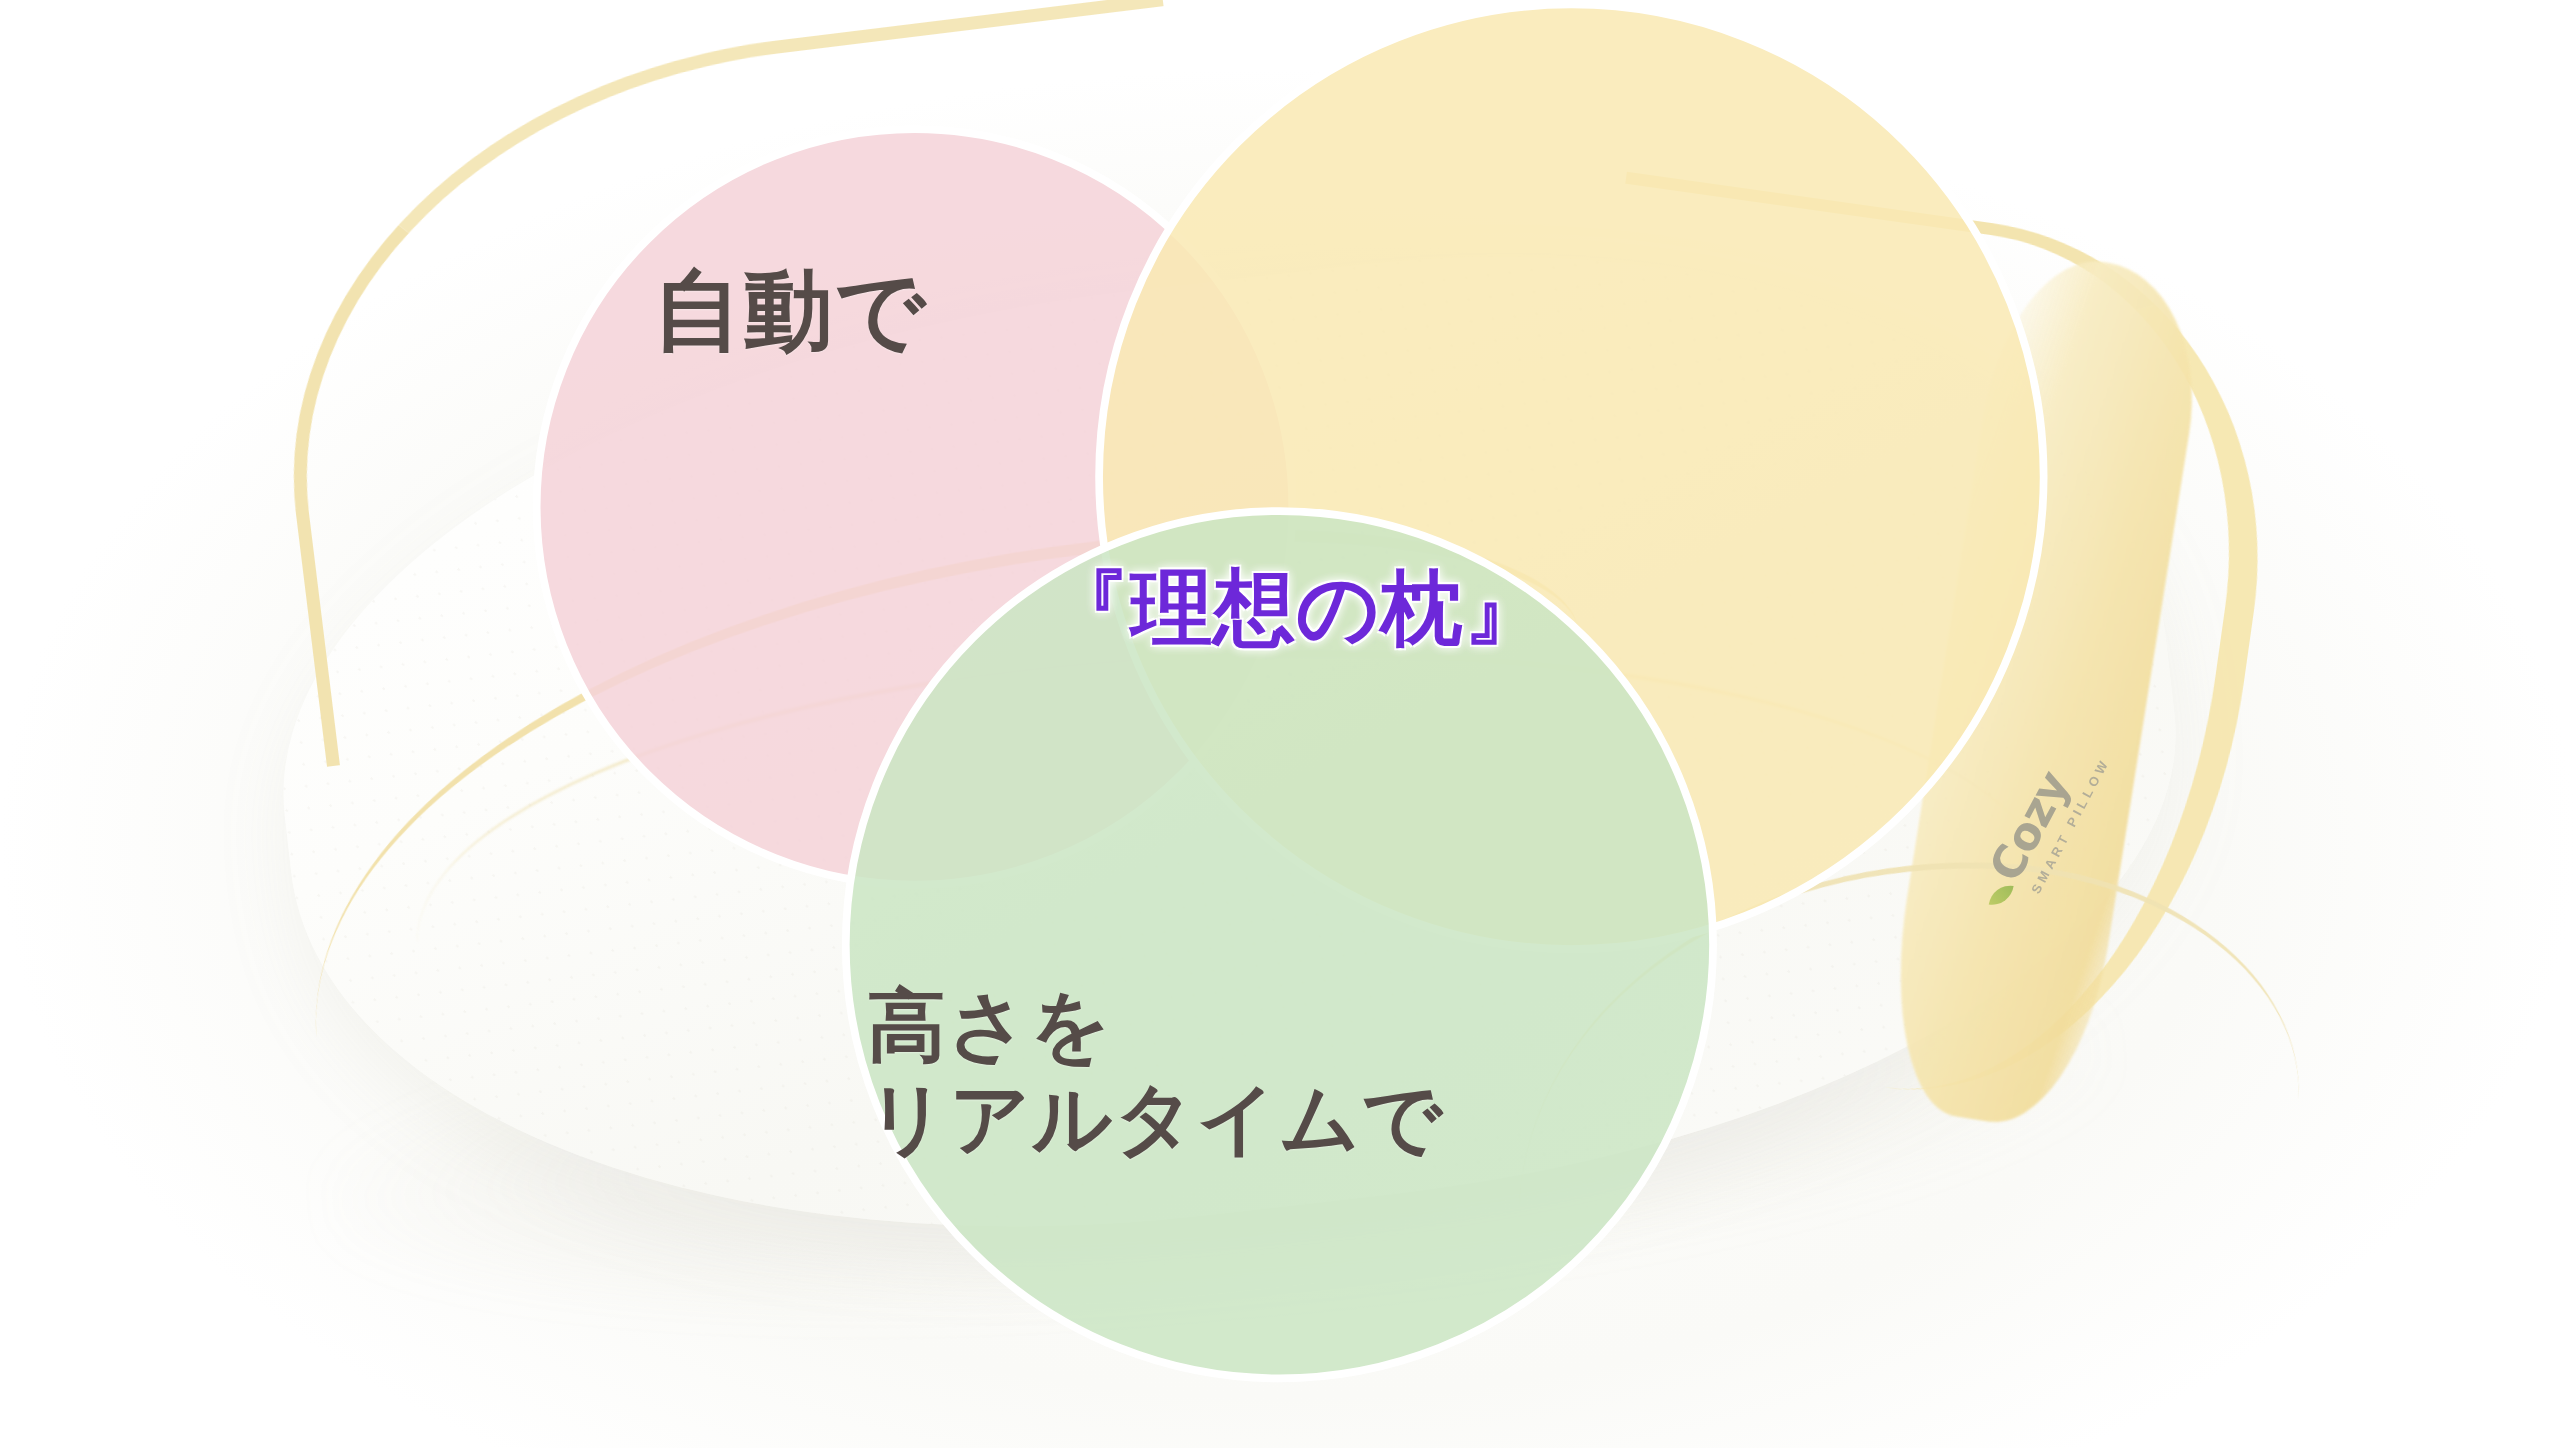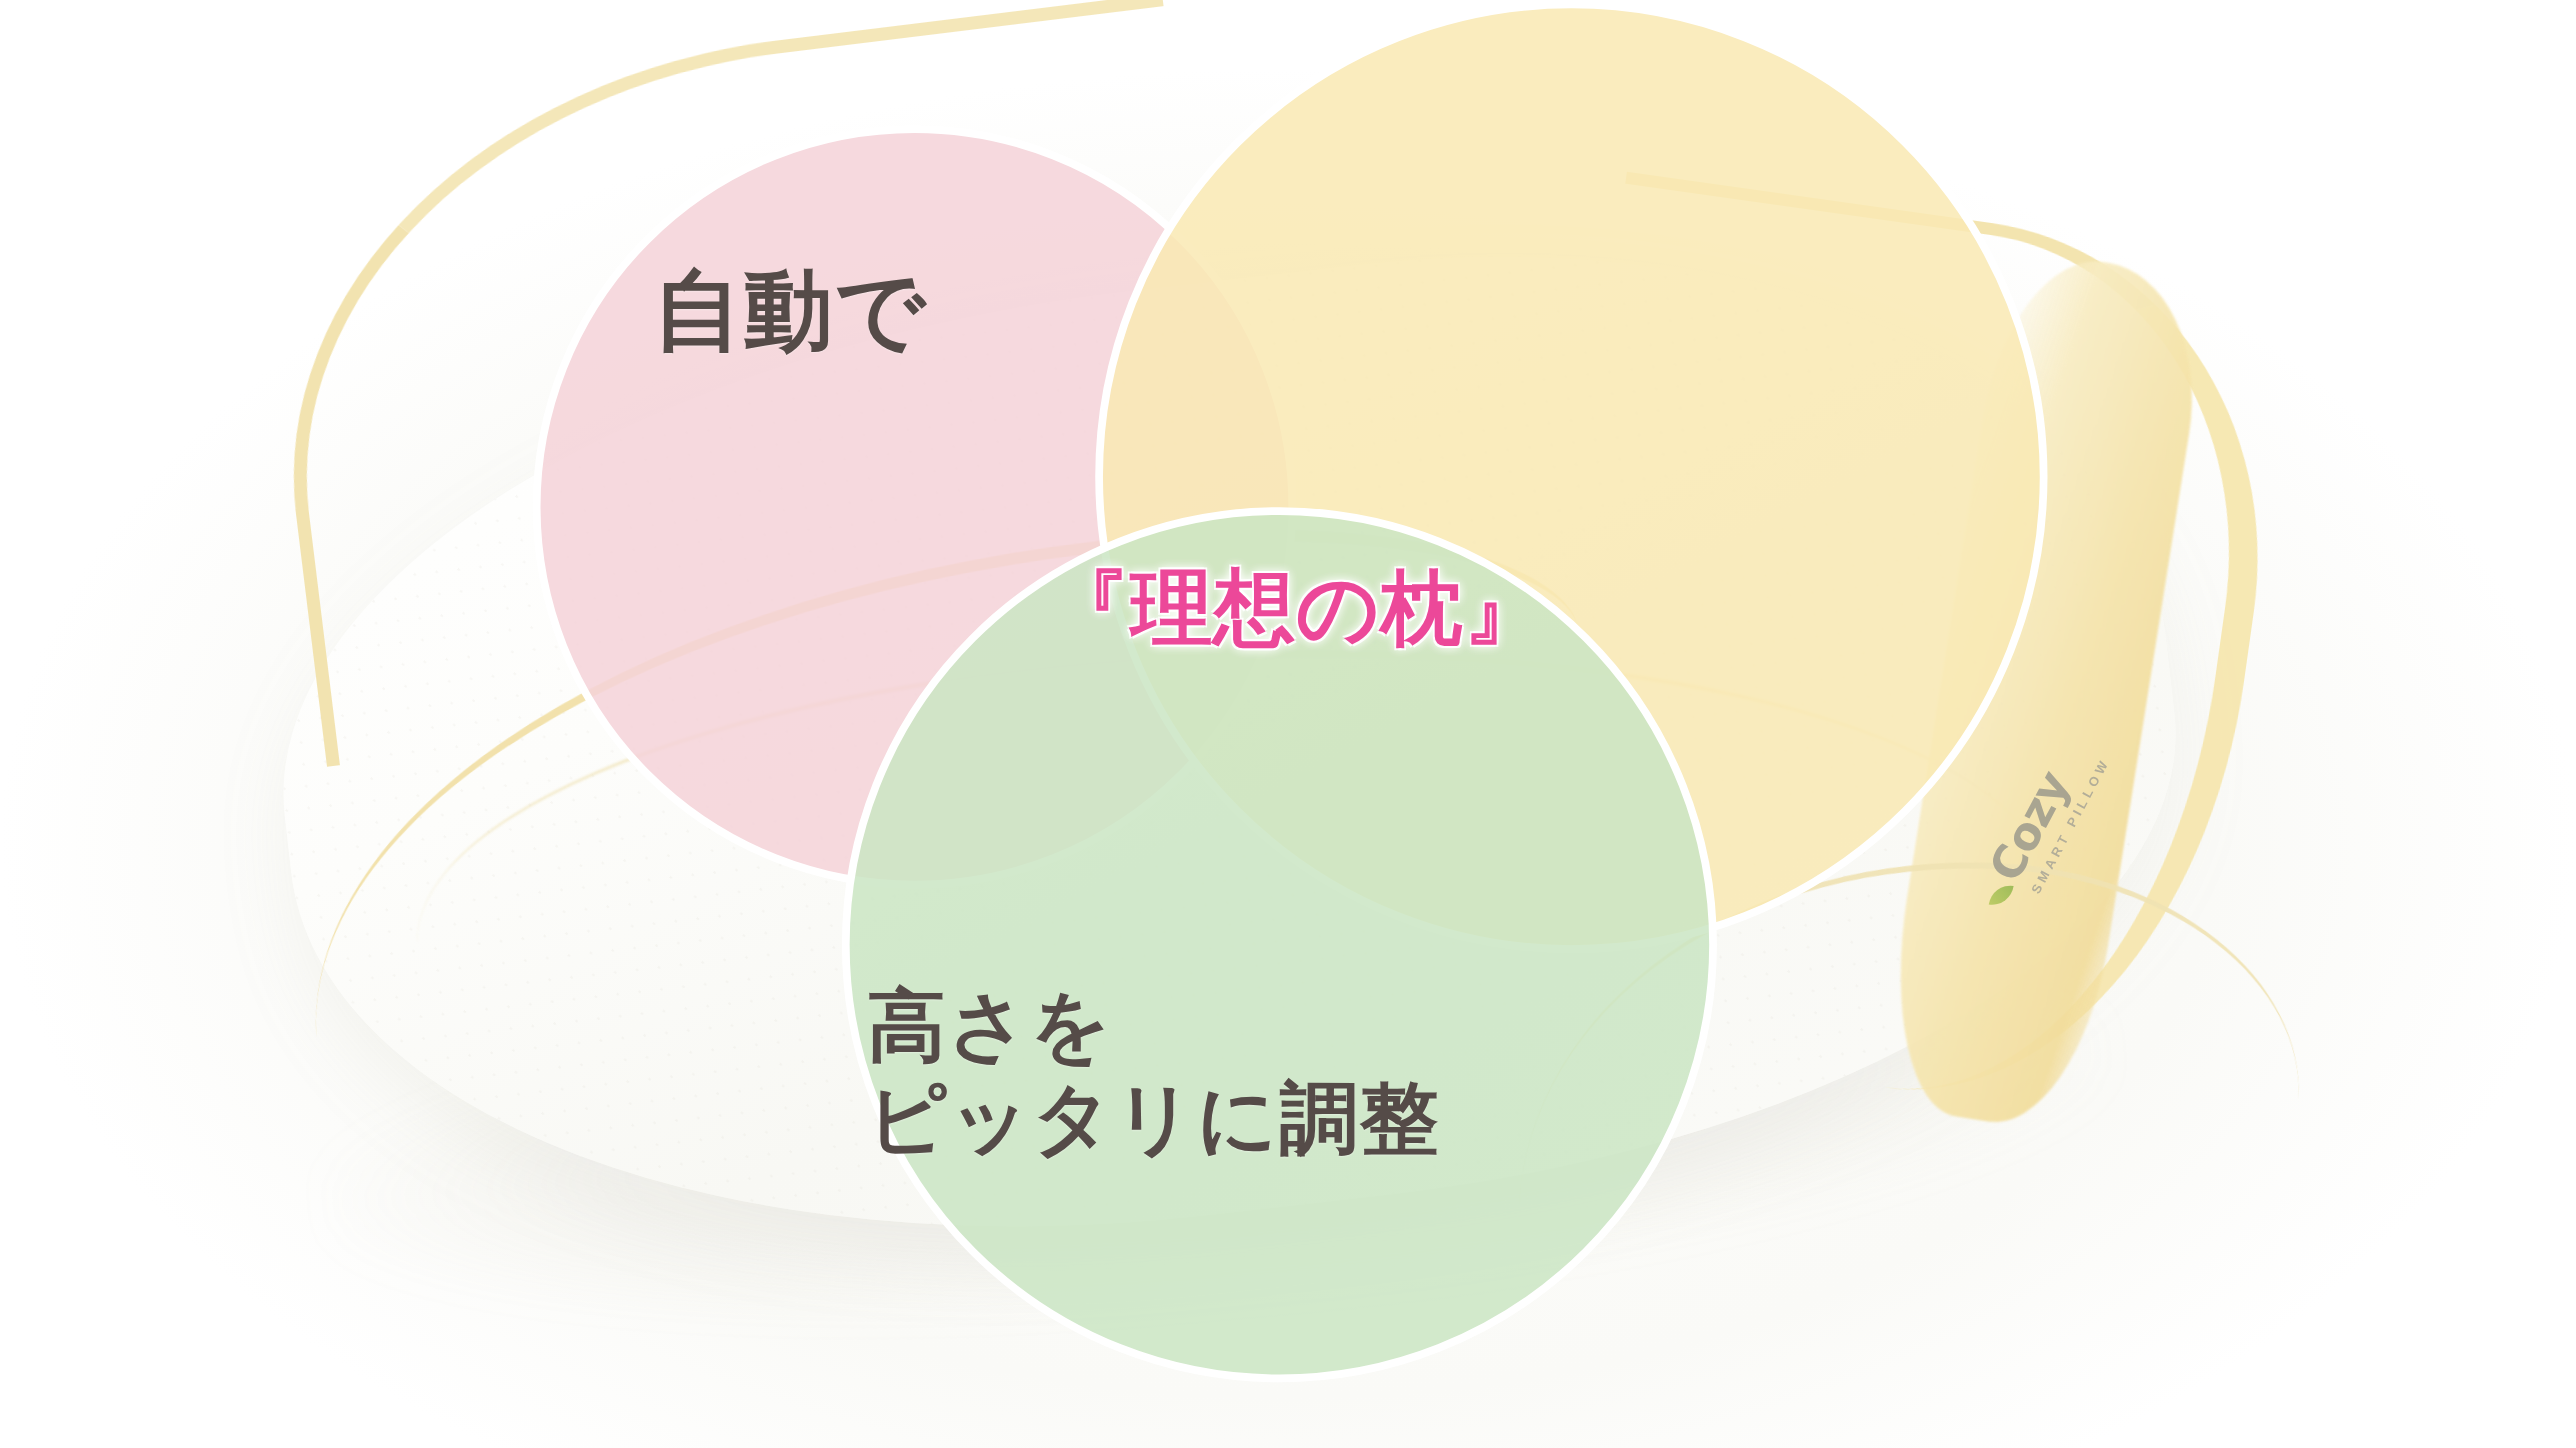--- a/index.html
+++ b/index.html
@@ -197,18 +197,18 @@
       <circle id="c-auto" cx="1065" cy="590" r="440" fill="#f4d3d8" fill-opacity="0.86" stroke="#ffffff" stroke-width="9"></circle>
       <circle id="c-realtime" cx="1830" cy="555" r="550" fill="#f9e9b3" fill-opacity="0.86" stroke="#ffffff" stroke-width="9"></circle>
       <circle id="c-height" cx="1490" cy="1100" r="505" fill="#cbe5c4" fill-opacity="0.86" stroke="#ffffff" stroke-width="9"></circle>
     </g>
   </svg>
 
   <div class="label" id="label-auto" style="color: rgb(85, 75, 72);">自動で</div>
 
 
   <div class="label" id="label-height" style="color: rgb(85, 75, 72);">高さを
-ピッタリに調整</div>
-
-  <div id="label-center" style="color: #ec4899;">『理想の枕』</div>
+リアルタイムで</div>
+
+  <div id="label-center" style="color: #6d28d9;">『理想の枕』</div>
 
 </div>
 
 
 </body></html>

